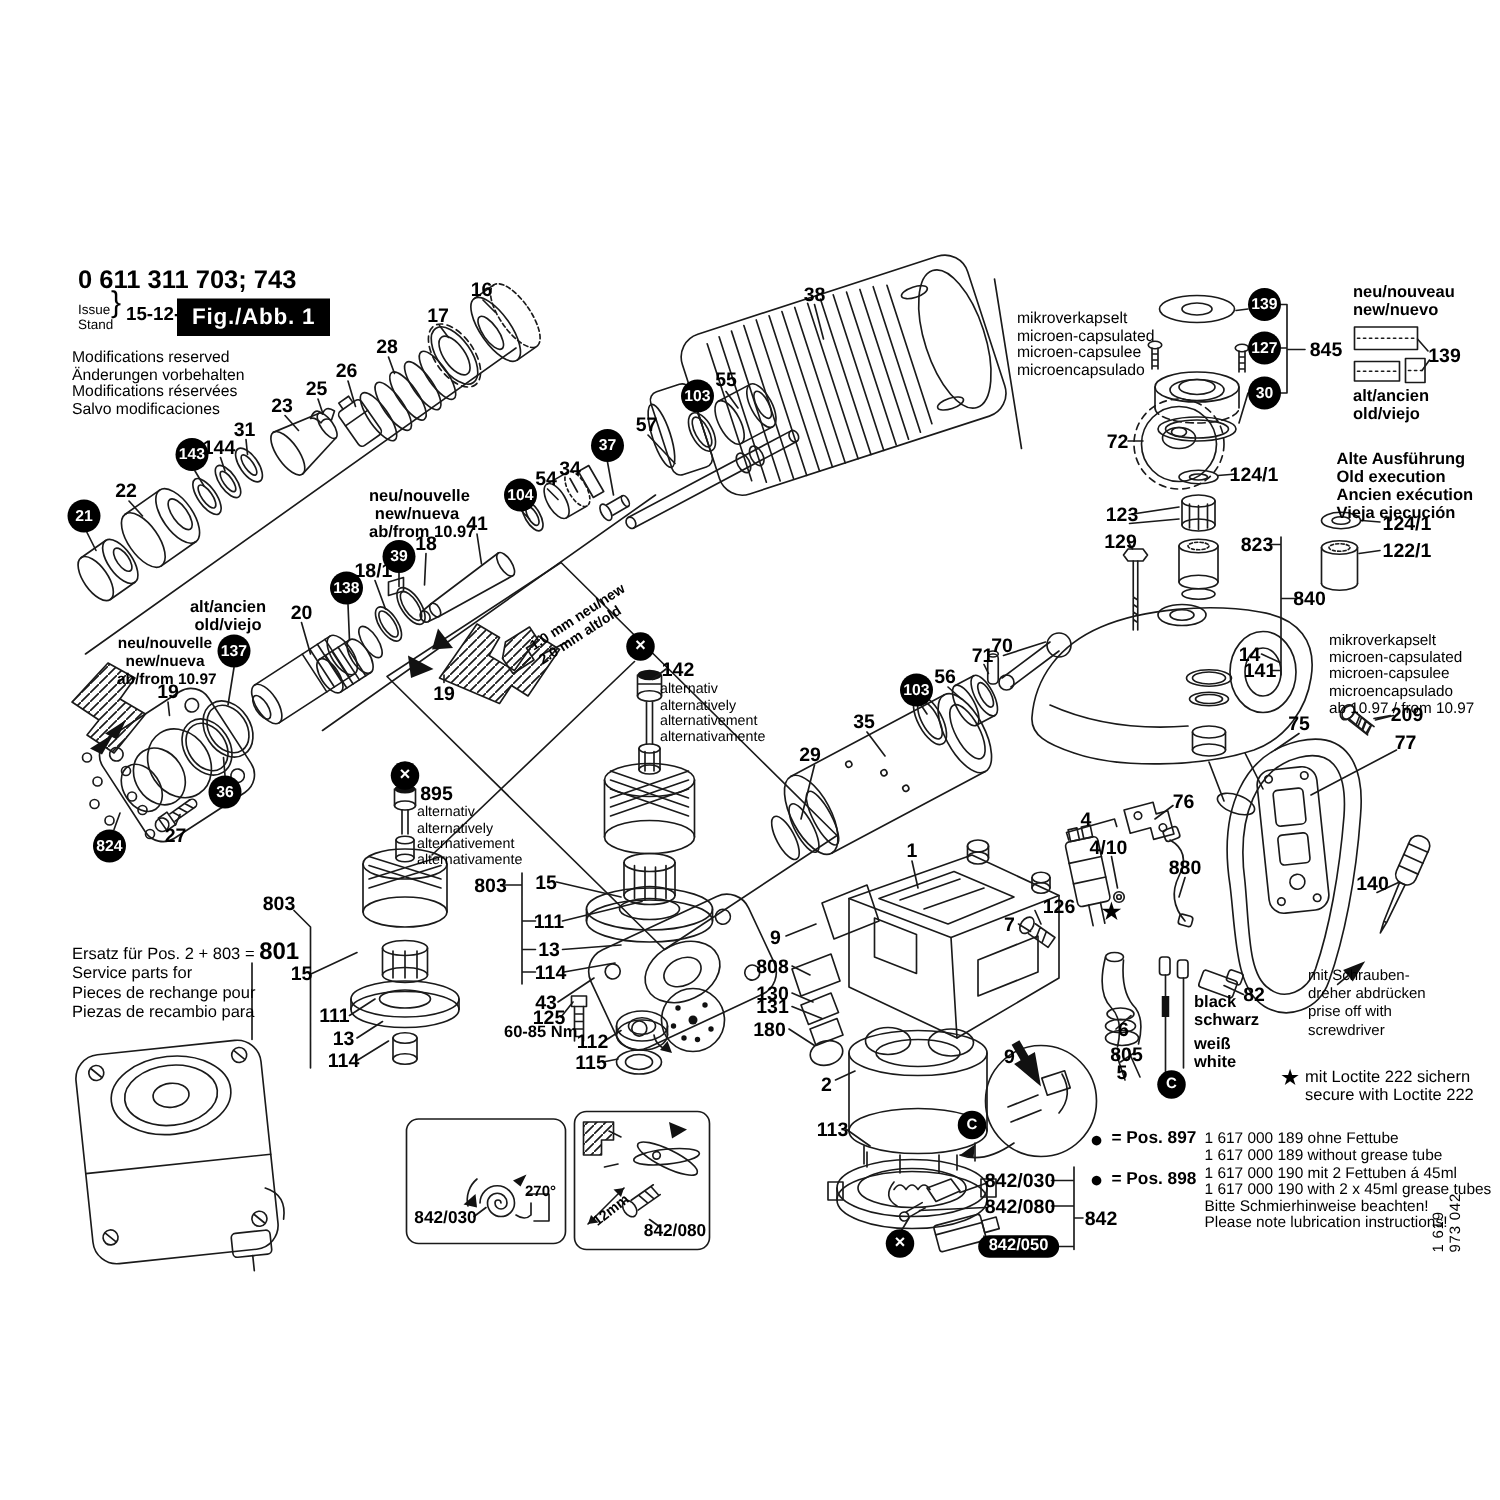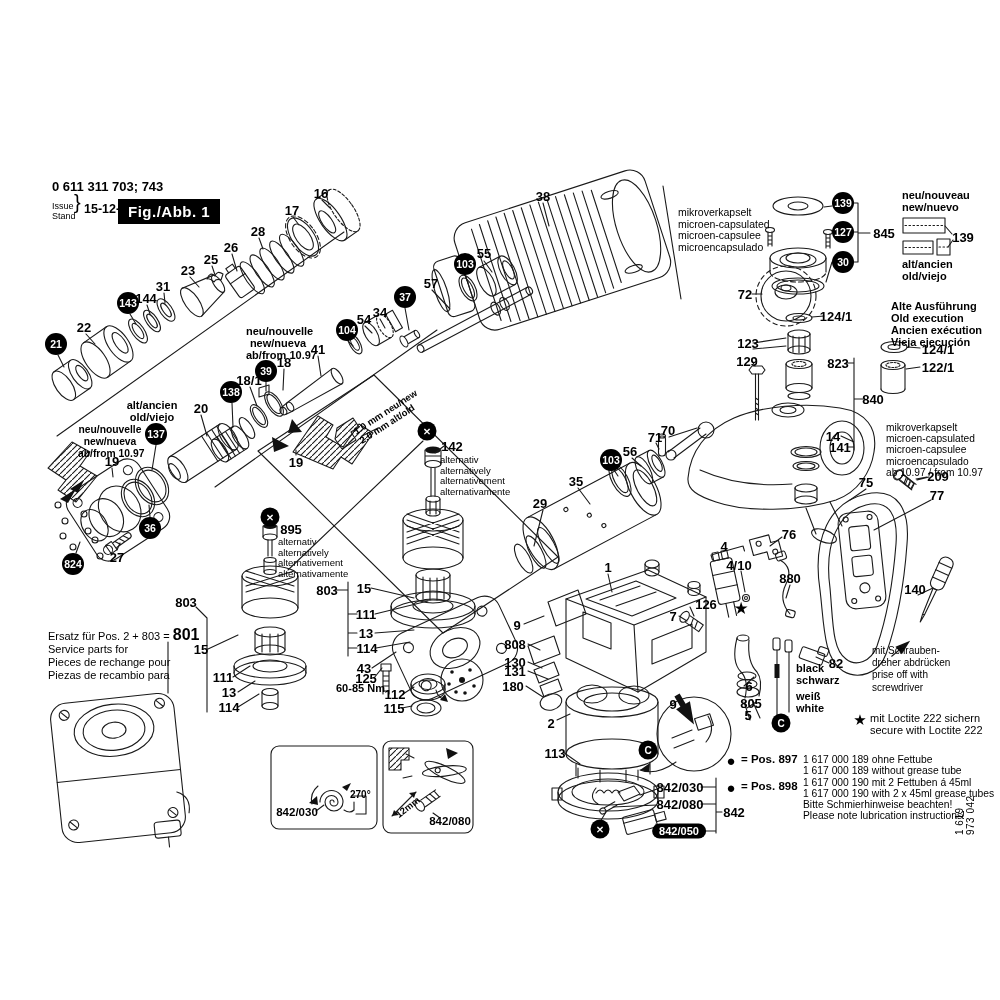--- a/index.html
+++ b/index.html
@@ -665,28 +665,34 @@
     <path d="M918,595 L933,588 M931,500 L874,530 M866,489 L850,500 M929,477 L917,480 M920,348 L908,347 M920,367 L906,369 M916,479 L927,477"></path>
     <path d="M753,343 L786,338 M753,349 L786,346 M752,361 L755,366 M824,316 L812,317 M846,363 L854,363 M854,358 V450 M854,399 H864 M841,436 L854,442 M848,447 L854,447"></path>
     <path d="M854,203 H858 M854,232 H858 M854,262 H858 M858,203 V262 M858,233 H870 M832,206 L824,207 M832,232 L833,231 M832,262 L826,282"></path>
     <path d="M752,294 L762,294 M632,458 L641,466 M656,443 L659,449 M669,437 L697,428 M614,470 L618,476 M578,488 L590,504 M543,510 L534,546"></path>
     <path d="M640,795 L657,789 M613,807 L657,805 M656,824 L656,830 M701,787 H716 M701,804 H716 M716,778 V833 M716,812 H722 M702,831 H716"></path>
     <path d="M945,226 L952,234 M948,247 L953,240"></path>
     <path d="M316,811 L324,805 M433,813 L440,818"></path>
   </g>
 </svg>
 
-<div class="note" style="left:52px;top:181px;font-size:13px;font-weight:700">0 611 311 703; 743</div>
+<div class="note" style="left:52px;top:181px;font-size:17px;font-weight:700">0 611 311 703; 743</div>
 <div class="note" style="left:52px;top:201px;font-size:9px;line-height:10px">
   <div>Issue</div>
       <div>Stand</div>
 </div>
 <div class="note" style="left:74px;top:197px;font-size:20px">}</div>
 <div class="note" style="left:84px;top:204px;font-size:12.5px;font-weight:700">15-12-04</div>
 <div class="figbox" style="left:118px;top:199px">Fig./Abb. 1</div>
+<div class="note" style="left:48px;top:233px">
+  <div>Modifications reserved</div>
+      <div>Änderungen vorbehalten</div>
+  <div>Modifications réservées</div>
+      <div>Salvo modificaciones</div>
+</div>
 
 <div class="note" style="left:678px;top:207px">
   <div>mikroverkapselt</div>
       <div>microen-capsulated</div>
   <div>microen-capsulee</div>
       <div>microencapsulado</div>
 </div>
 <div class="note nb" style="left:902px;top:189px">
   <div>neu/nouveau</div>
       <div>new/nuevo</div>

